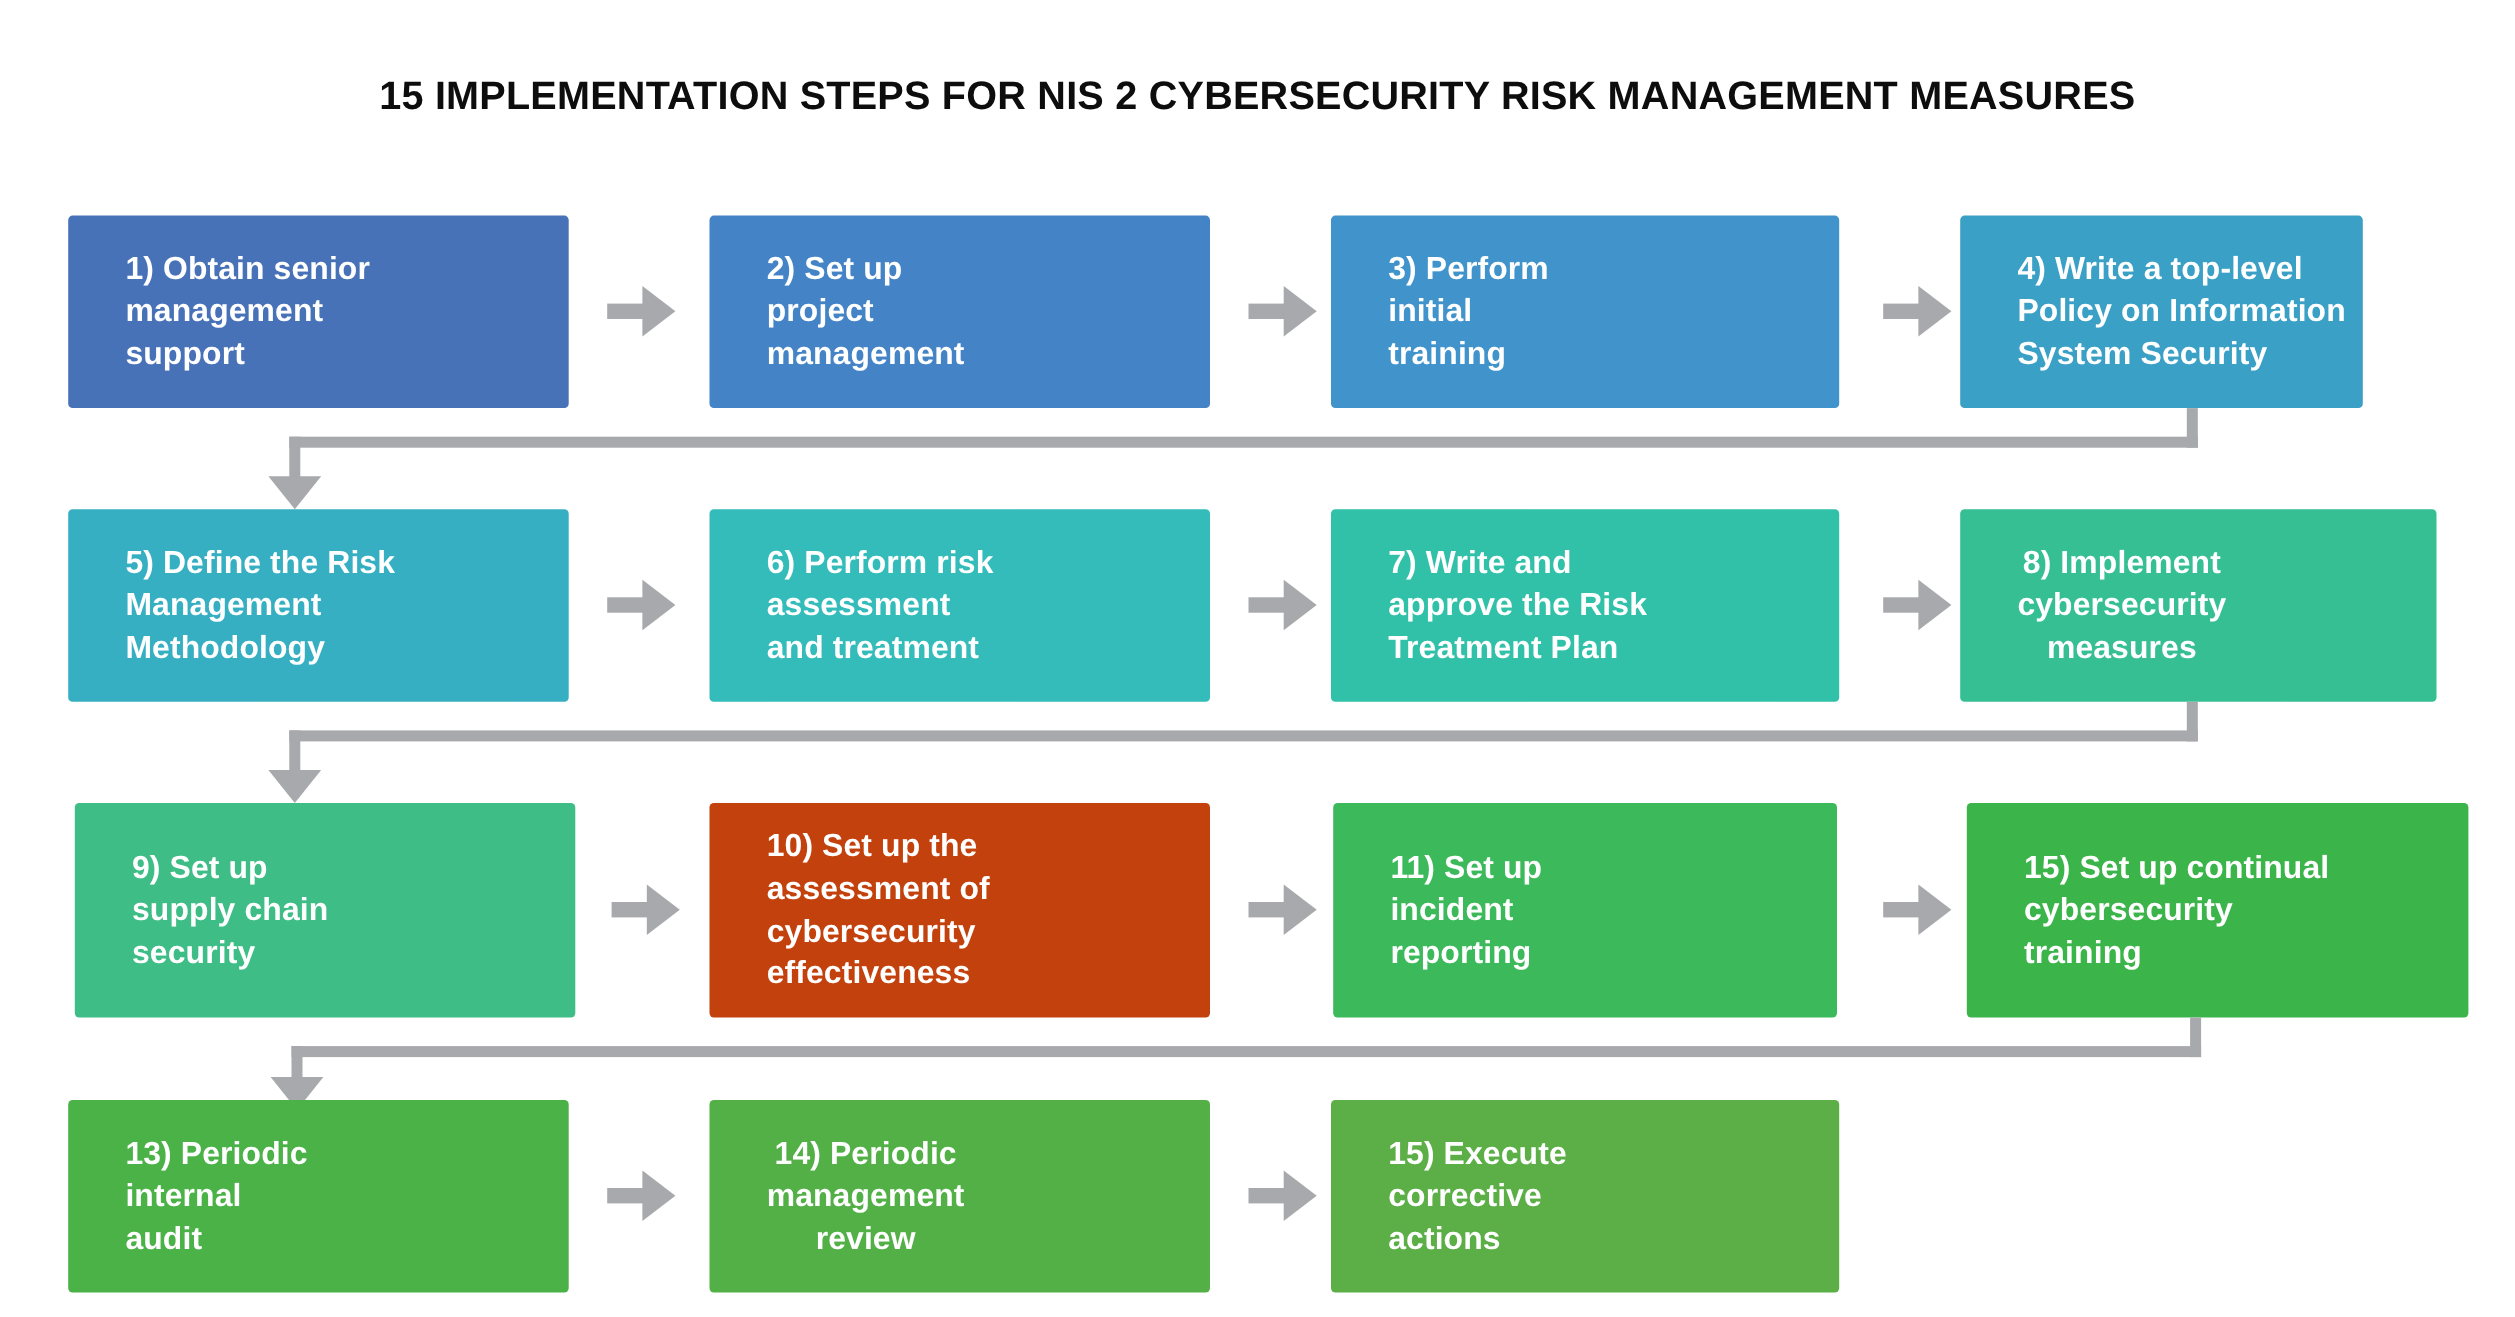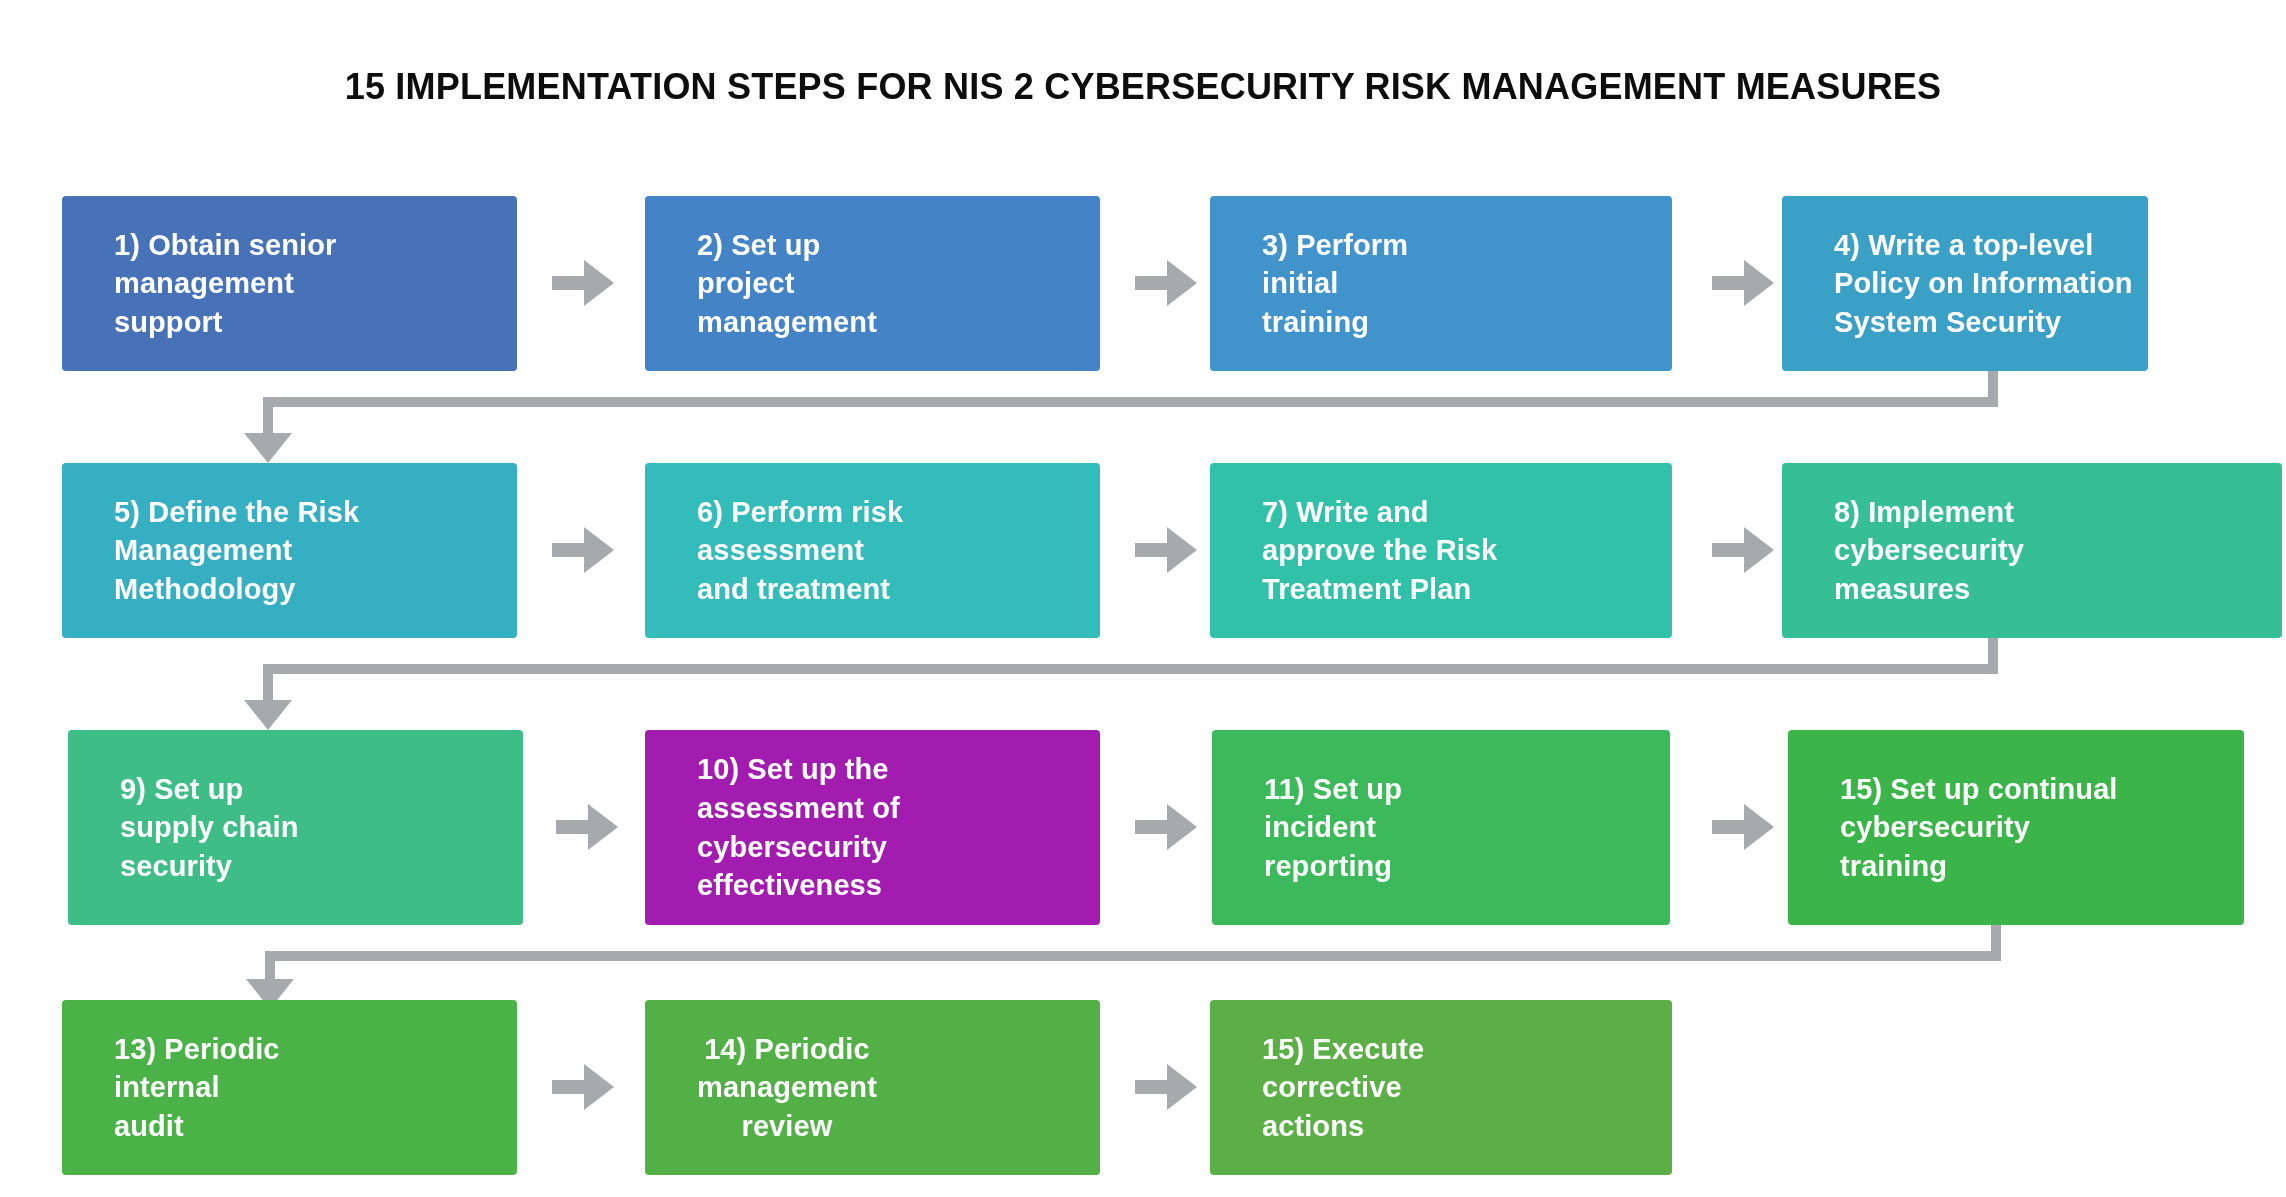--- a/index.html
+++ b/index.html
@@ -175,21 +175,21 @@
     </div>
     <div class="box" style="left: 1210px; width: 462px; background: rgb(49, 193, 169);">
       <span class="label">7) Write and
 approve the Risk
 Treatment Plan</span>
     </div>
     <div class="harrow" style="left:1712px; top:64px;">
       <div class="shaft" style="background: rgb(167, 169, 172);"></div>
       <div class="head" style="border-left-color: rgb(167, 169, 172);"></div>
     </div>
-    <div class="box" style="left: 1782px; width: 500px; background: rgb(54, 191, 147);">
+    <div class="box" style="left: 1782px; width: 433px; background: rgb(54, 191, 147); text-align: center;">
       <span class="label">8) Implement
 cybersecurity
 measures</span>
     </div>
   </div>
 
   <div>
     <div class="conn-v-up" style="left: 1988px; top: 638px; height: 36px; background: rgb(167, 169, 172);"></div>
     <div class="conn-h" style="left: 263px; top: 664px; width: 1735px; background: rgb(167, 169, 172);"></div>
     <div class="conn-v-down" style="left: 263px; top: 664px; height: 38px; background: rgb(167, 169, 172);"></div>
@@ -199,21 +199,21 @@
   <div class="row" style="top:730px; height:195px;">
     <div class="box" style="left: 68px; width: 455px; height: 195px; background: rgb(62, 189, 134);">
       <span class="label">9) Set up
 supply chain
 security</span>
     </div>
     <div class="harrow" style="left:556px; top:74px;">
       <div class="shaft" style="background: rgb(167, 169, 172);"></div>
       <div class="head" style="border-left-color: rgb(167, 169, 172);"></div>
     </div>
-    <div class="box" style="left: 645px; width: 455px; height: 195px; background: #a21caf;">
+    <div class="box" style="left: 645px; width: 455px; height: 195px; background: #c2410c;">
       <span class="label">10) Set up the
 assessment of
 cybersecurity
 effectiveness</span>
     </div>
     <div class="harrow" style="left:1135px; top:74px;">
       <div class="shaft" style="background: rgb(167, 169, 172);"></div>
       <div class="head" style="border-left-color: rgb(167, 169, 172);"></div>
     </div>
     <div class="box" style="left: 1212px; width: 458px; height: 195px; background: rgb(60, 186, 91);">

